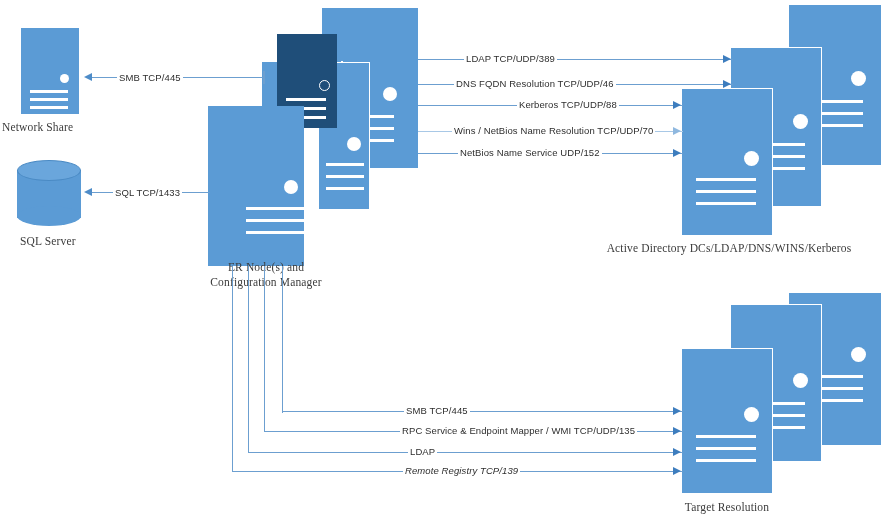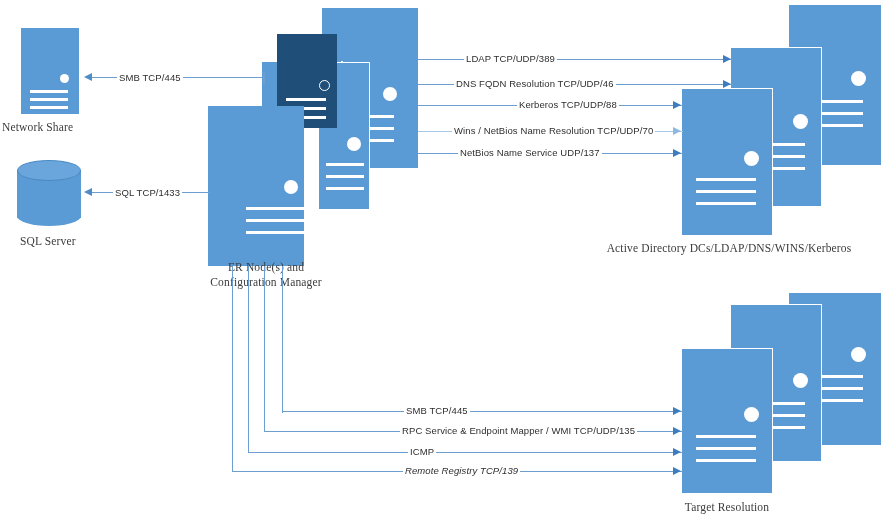--- a/index.html
+++ b/index.html
@@ -164,35 +164,35 @@
   <div class="hline" style="left:418px;top:105px;width:265px;"></div>
   <div class="arrow-r" style="left:673px;top:101px;"></div>
   <div class="link-label" style="left:479px;top:99px;margin-left:38px;">Kerberos  TCP/UDP/88</div>
 
   <div class="hline pale" style="left:418px;top:131px;width:265px;"></div>
   <div class="arrow-r pale" style="left:673px;top:127px;"></div>
   <div class="link-label" style="left:452px;top:125px;">Wins / NetBios Name Resolution  TCP/UDP/70</div>
 
   <div class="hline" style="left:418px;top:153px;width:265px;"></div>
   <div class="arrow-r" style="left:673px;top:149px;"></div>
-  <div class="link-label" style="left:458px;top:147px;">NetBios Name Service  UDP/137</div>
+  <div class="link-label" style="left:458px;top:147px;">NetBios Name Service  UDP/152</div>
 
   <div class="vline" style="left:282px;top:266px;height:147px;"></div>
   <div class="hline" style="left:282px;top:411px;width:401px;"></div>
   <div class="arrow-r" style="left:673px;top:407px;"></div>
   <div class="link-label" style="left:404px;top:405px;">SMB TCP/445</div>
 
   <div class="vline" style="left:264px;top:266px;height:166px;"></div>
   <div class="hline" style="left:264px;top:431px;width:419px;"></div>
   <div class="arrow-r" style="left:673px;top:427px;"></div>
   <div class="link-label" style="left:400px;top:425px;">RPC Service &amp; Endpoint Mapper  / WMI TCP/UDP/135</div>
 
   <div class="vline" style="left:248px;top:266px;height:187px;"></div>
   <div class="hline" style="left:248px;top:452px;width:435px;"></div>
   <div class="arrow-r" style="left:673px;top:448px;"></div>
-  <div class="link-label" style="left:408px;top:446px;">ICMP</div>
+  <div class="link-label" style="left:408px;top:446px;">LDAP</div>
 
   <div class="vline" style="left:232px;top:266px;height:206px;"></div>
   <div class="hline" style="left:232px;top:471px;width:451px;"></div>
   <div class="arrow-r" style="left:673px;top:467px;"></div>
   <div class="link-label" style="left:403px;top:465px;font-style:italic;">Remote Registry TCP/139</div>
 
 </div>
 
 </body></html>

